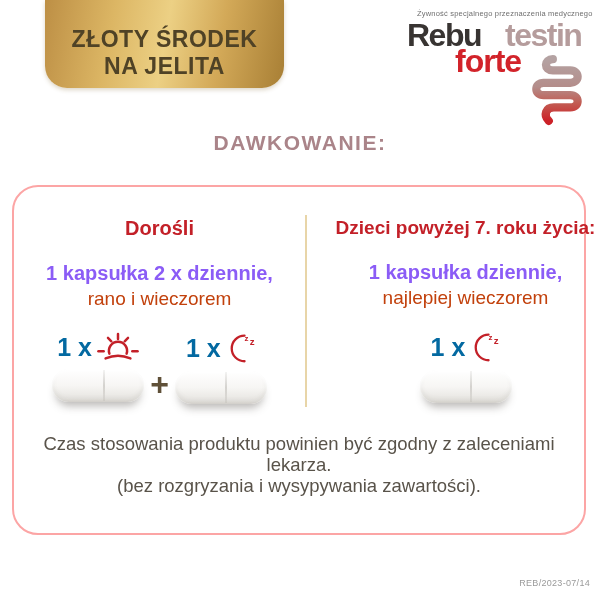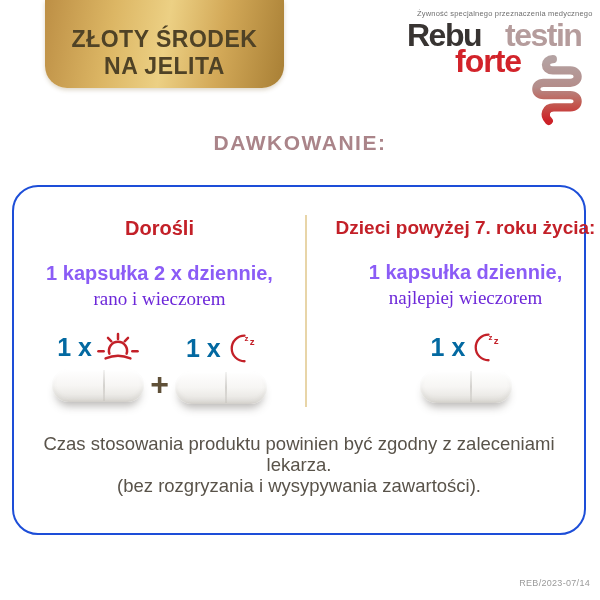--- a/index.html
+++ b/index.html
@@ -37,33 +37,33 @@
   
   .dosage-heading {
     position:absolute; top:131px; left:0; width:100%;
     text-align:center; font-size:21px; font-weight:700;
     letter-spacing:1.5px; color:#aa8489;
   }
 
   
   .dosage-box {
     position:absolute; left:12px; top:185px; width:574px; height:350px;
-    border:2px solid #1d4ed8; border-radius:26px; background:#fff;
+    border:2px solid #fca5a5; border-radius:26px; background:#fff;
   }
   .col-divider {
     position:absolute; left:291px; top:28px; width:2px; height:192px;
     background:#e8d5a8;
   }
   .col { position:absolute; top:0; text-align:center; }
   .col-adults { left:0; width:291px; }
   .col-children { left:293px; width:317px; }
   .col-title { margin-top:30px; font-size:20px; font-weight:700; color:#c32028; }
   .col-children .col-title { font-size:19px; }
   .dose-bold { margin-top:22px; font-size:20px; font-weight:700; color:#8b5cf6; }
-  .dose-normal { margin-top:3px; font-size:19px; color:#6d28d9;font-family:Liberation Serif, serif; }
+  .dose-normal { margin-top:3px; font-size:19px; color:#c2410c; }
 
   .dose-visual {
     margin-top:22px; display:flex; justify-content:center;
     align-items:flex-start; gap:5px;
   }
   .dose-unit { display:flex; flex-direction:column; align-items:center; gap:7px; }
   .unit-label {
     display:flex; align-items:center; gap:5px;
     font-size:25px; font-weight:700; color:#0369a1; line-height:30px;
   }

